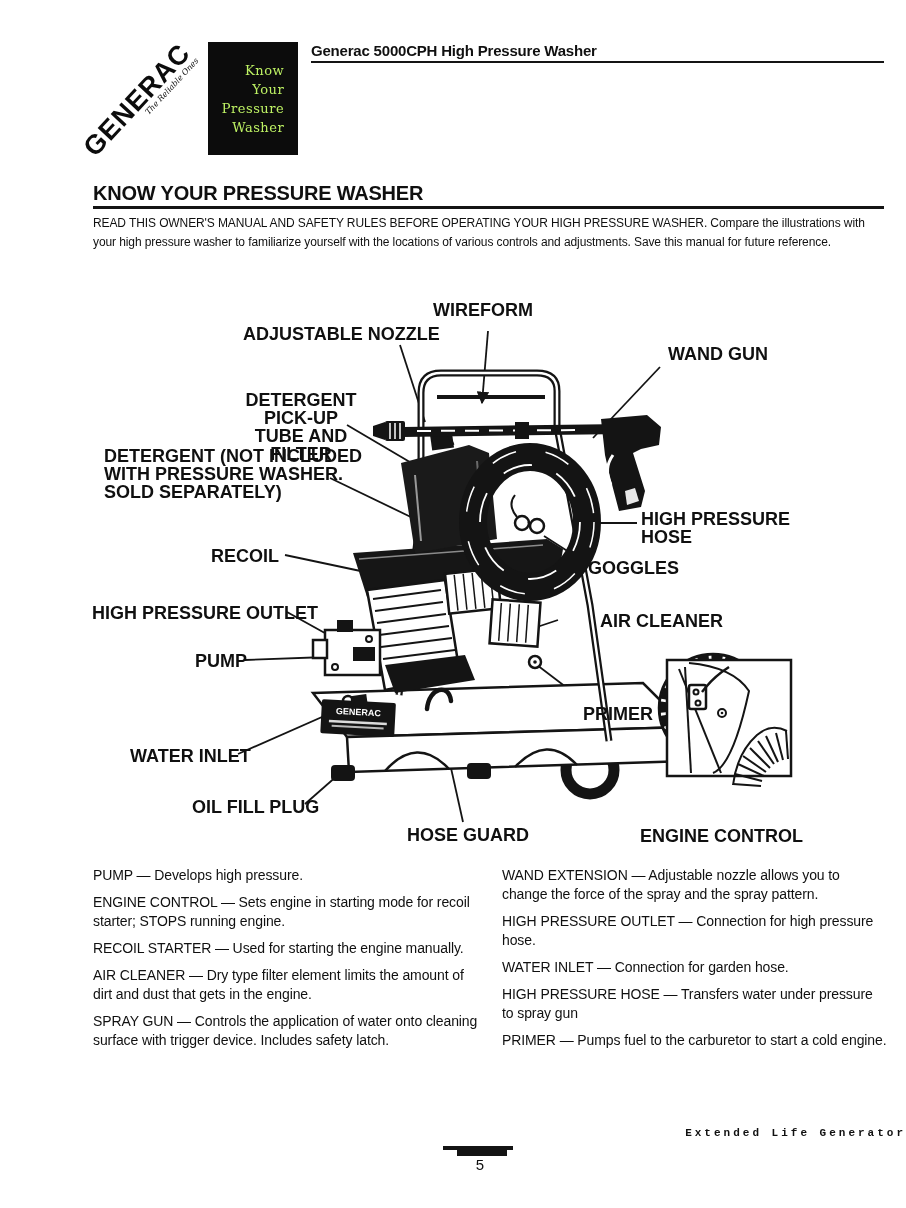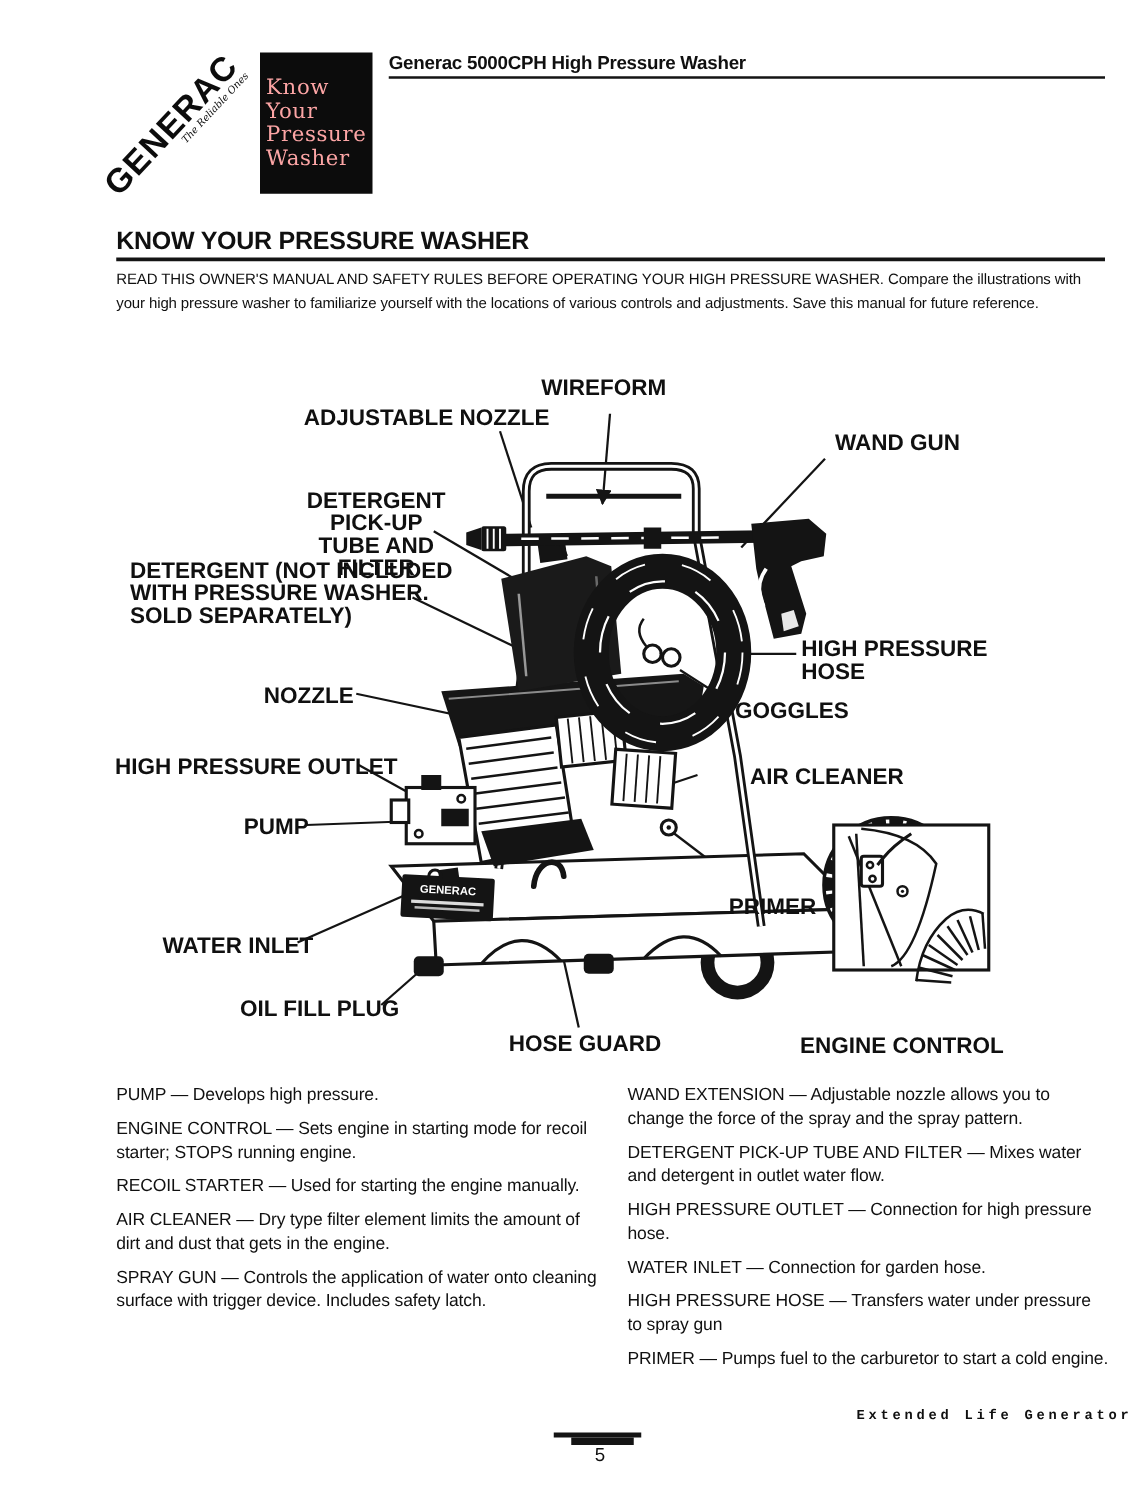--- a/index.html
+++ b/index.html
@@ -3,23 +3,23 @@
 <meta charset="utf-8">
 <style>
   html,body{margin:0;padding:0;background:#ffffff;}
   .page{position:relative;width:906px;height:1208px;background:#fff;font-family:"Liberation Sans",sans-serif;color:#101010;overflow:hidden;}
 
   
   .logo{position:absolute;left:78px;top:38px;width:132px;height:118px;}
   .logo-inner{position:absolute;left:-10px;top:46px;transform:rotate(-47deg);}
   .logo-text{font-size:27px;font-weight:bold;letter-spacing:1px;color:#0c0c0c;}
   .logo-tagline{font-family:"DejaVu Serif",serif;font-style:italic;font-size:8px;text-align:right;margin-top:-4px;color:#0c0c0c;}
-  .badge{position:absolute;left:208px;top:42px;width:90px;height:113px;background:#0c0c0c;color:#fca5a5;
-         font-family:"DejaVu Serif",serif;font-size:17px;line-height:19px;letter-spacing:.5px;
-         display:flex;align-items:center;justify-content:center;text-align:left;white-space:pre-line;}
+  .badge{position:absolute;left:208px;top:42px;width:90px;height:113px;background:#0c0c0c;color:#bef264;
+         font-family:"DejaVu Serif",serif;font-size:13px;line-height:19px;letter-spacing:.5px;
+         display:flex;align-items:center;justify-content:center;text-align:right;white-space:pre-line;}
   .header-title{position:absolute;left:311px;top:42px;font-size:15px;font-weight:bold;letter-spacing:-.2px;}
   .header-rule{position:absolute;left:311px;top:61px;width:573px;height:2px;background:#141414;}
 
   
   .section-title{position:absolute;left:93px;top:182px;font-size:20px;font-weight:bold;letter-spacing:-.2px;}
   .title-rule{position:absolute;left:93px;top:206px;width:791px;height:3px;background:#141414;}
   .intro{position:absolute;left:93px;top:214px;width:795px;font-size:12px;line-height:19px;letter-spacing:-.1px;}
 
   
   .diagram{position:absolute;left:85px;top:295px;width:736px;height:565px;}
@@ -233,45 +233,44 @@
     </svg>
 
     <div class="dlabel" style="left:348px;top:6px;">WIREFORM</div>
     <div class="dlabel" style="left:158px;top:30px;">ADJUSTABLE NOZZLE</div>
     <div class="dlabel" style="left:583px;top:50px;">WAND GUN</div>
     <div class="dlabel" style="left:140px;top:96px;width:152px;text-align:center;">DETERGENT PICK-UP
 TUBE AND FILTER</div>
     <div class="dlabel" style="left:19px;top:152px;">DETERGENT (NOT INCLUDED
 WITH PRESSURE WASHER.
 SOLD SEPARATELY)</div>
-    <div class="dlabel" style="left:126px;top:252px;">NOZZLE</div>
+    <div class="dlabel" style="left:126px;top:252px;">RECOIL</div>
     <div class="dlabel" style="left:7px;top:309px;">HIGH PRESSURE OUTLET</div>
     <div class="dlabel" style="left:110px;top:357px;">PUMP</div>
     <div class="dlabel" style="left:556px;top:215px;">HIGH PRESSURE
 HOSE</div>
     <div class="dlabel" style="left:503px;top:264px;">GOGGLES</div>
     <div class="dlabel" style="left:477px;top:317px;margin-left:38px;">AIR CLEANER</div>
-    <div class="dlabel" style="left:498px;top:421px;">PRIMER</div>
+    <div class="dlabel" style="left:498px;top:410px;">PRIMER</div>
     <div class="dlabel" style="left:45px;top:452px;">WATER INLET</div>
     <div class="dlabel" style="left:107px;top:503px;">OIL FILL PLUG</div>
     <div class="dlabel" style="left:322px;top:531px;">HOSE GUARD</div>
     <div class="dlabel" style="left:555px;top:488px;margin-top:44px;">ENGINE CONTROL</div>
   </div>
 
   <div class="defs">
     <div class="defcol">
       <p>PUMP — Develops high pressure.</p>
       <p>ENGINE CONTROL — Sets engine in starting mode for recoil starter; STOPS running engine.</p>
       <p>RECOIL STARTER — Used for starting the engine manually.</p>
       <p>AIR CLEANER — Dry type filter element limits the amount of dirt and dust that gets in the engine.</p>
       <p>SPRAY GUN — Controls the application of water onto cleaning surface with trigger device.  Includes safety latch.</p>
     </div>
     <div class="defcol">
       <p>WAND EXTENSION — Adjustable nozzle allows you to change the force of the spray and the spray pattern.</p>
-      <p>DETERGENT PICK-UP TUBE AND FILTER — Mixes water and detergent in outlet water flow.</p>
       <p>HIGH PRESSURE OUTLET — Connection for high pressure hose.</p>
       <p>WATER INLET — Connection for garden hose.</p>
       <p>HIGH PRESSURE HOSE — Transfers water under pressure to spray gun</p>
       <p>PRIMER — Pumps fuel to the carburetor to start a cold engine.</p>
     </div>
   </div>
 
   <div class="footer-tagline">Extended Life Generator</div>
   <div class="footer-bar1"></div>
   <div class="footer-bar2"></div>

